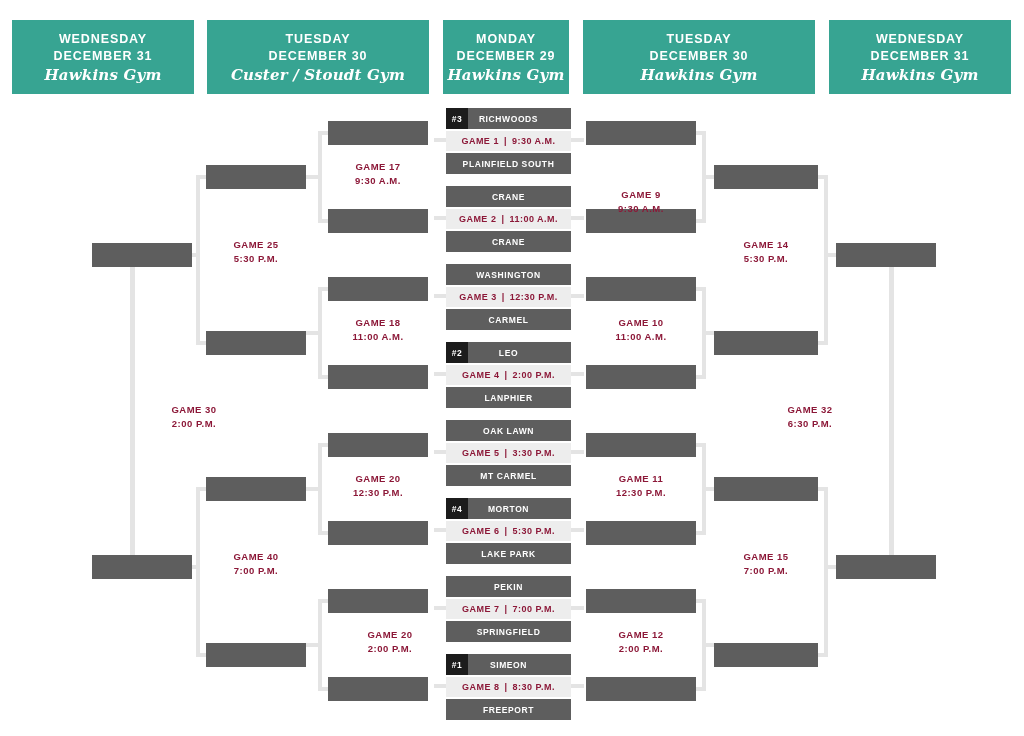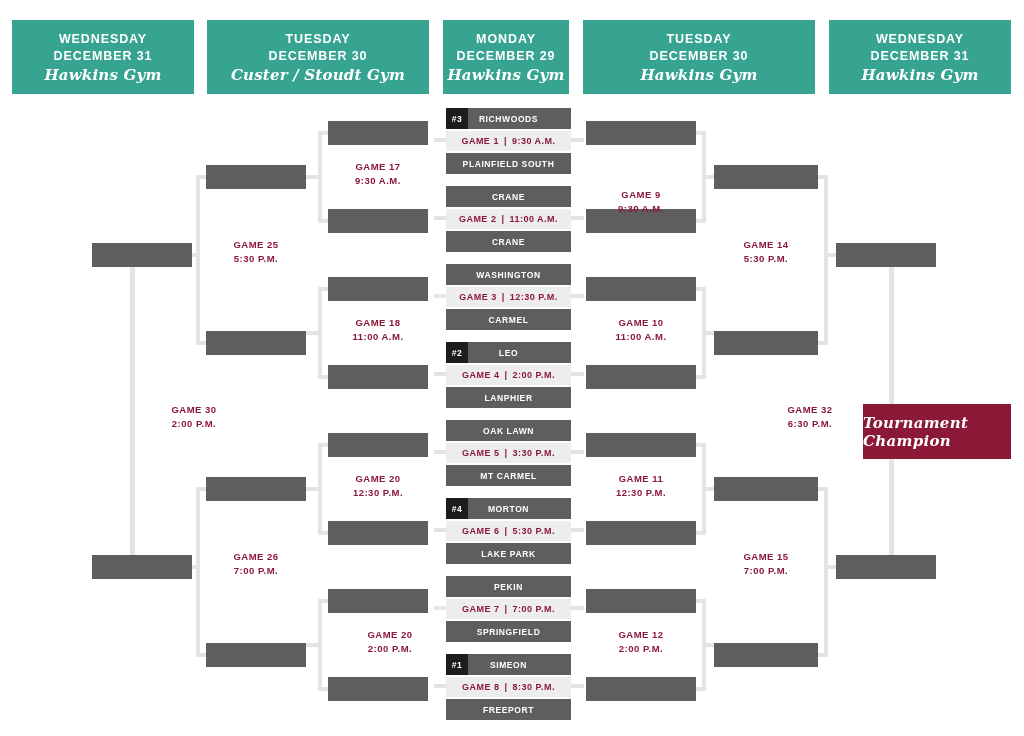--- a/index.html
+++ b/index.html
@@ -395,21 +395,21 @@
   </div>
   <div class="game-label" style="left:340px; top:628px; width:100px;">
     <div>GAME 20</div>
     <div>2:00 P.M.</div>
   </div>
   <div class="game-label" style="left:206px; top:238px; width:100px;">
     <div>GAME 25</div>
     <div>5:30 P.M.</div>
   </div>
   <div class="game-label" style="left:206px; top:550px; width:100px;">
-    <div>GAME 26</div>
+    <div>GAME 40</div>
     <div>7:00 P.M.</div>
   </div>
 
   <div class="game-label" style="left:586px; top:160px; width:110px;margin-top:28px;">
     <div>GAME 9</div>
     <div>9:30 A.M.</div>
   </div>
   <div class="game-label" style="left:586px; top:316px; width:110px;">
     <div>GAME 10</div>
     <div>11:00 A.M.</div>
@@ -429,21 +429,18 @@
   <div class="game-label" style="left:714px; top:550px; width:104px;">
     <div>GAME 15</div>
     <div>7:00 P.M.</div>
   </div>
 
   <div class="game-label" style="left:163px; top:403px; width:62px;">
     <div>GAME 30</div>
     <div>2:00 P.M.</div>
   </div>
 
-  <div class="champ-box" style="left:863px; top:404px; width:148px; height:55px; font-size:15px;">
-    <span>Tournament Champion</span>
-  </div>
   <div class="game-label" style="left:779px; top:403px; width:62px;">
     <div>GAME 32</div>
     <div>6:30 P.M.</div>
   </div>
 
 </div>
 
 </body></html>

